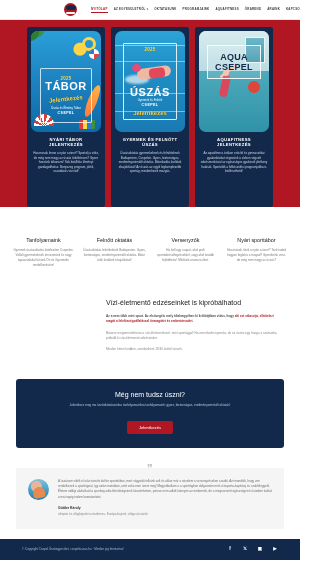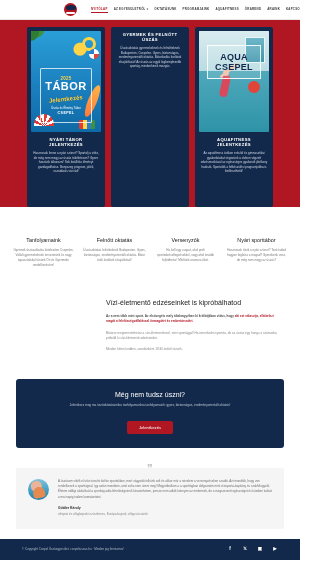--- a/index.html
+++ b/index.html
@@ -92,21 +92,21 @@
     background: #13294b;
     border-radius: 2px;
     overflow: hidden;
     display: flex;
     flex-direction: column;
     cursor: pointer;
   }
   .card-img {
     height: 101px;
     margin: 4px 4px 0 4px;
-    border-radius: 1px;
+    border-radius: 7px;
     position: relative;
     overflow: hidden;
   }
 
   
   .img-camp {
     background:
       radial-gradient(circle at 70% 18%, #ffd447 0 6px, transparent 7px),
       linear-gradient(180deg, #2a9fd8 0%, #1b7fbe 55%, #0e6aa5 100%);
   }
@@ -466,20 +466,38 @@
         <div class="poster-place">CSEPEL</div>
       </div>
     </div>
     <div class="card-body">
       <h3 class="card-title">NYÁRI TÁBOR JELENTKEZÉS</h3>
       <p class="card-text">Hasznosak lenne a nyári szünet? Sportolj a vitéz, de még nem megy az úszás tökéletesen? Gyere hozzánk táborozni! Sok beállítás élményt gazdagodhatsz. Bonyszeg program, játék, uszodázás vár rád!</p>
     </div>
   </article>
 
   <article class="card">
+    <div class="card-img img-swim">
+      <div class="lane" style="top:14px"></div>
+      <div class="lane" style="top:30px"></div>
+      <div class="lane" style="top:62px"></div>
+      <div class="lane" style="top:80px"></div>
+      <div class="splash"></div>
+      <div class="swimmer-body"></div>
+      <div class="swimmer-suit"></div>
+      <div class="swimmer-cap"></div>
+      <div class="poster2">
+        <div class="poster-year">2025</div>
+        <div class="spacer"></div>
+        <div class="poster-title">ÚSZÁS</div>
+        <div class="poster-sub" style="margin-top:1px">Gyermek és Felnőtt</div>
+        <div class="poster-place">CSEPEL</div>
+        <div class="poster-cta" style="transform:none;margin-top:3px">Jelentkezés</div>
+      </div>
+    </div>
     <div class="card-body">
       <h3 class="card-title">GYERMEK ÉS FELNŐTT ÚSZÁS</h3>
       <p class="card-text">Úszásoktatás gyermekeknek és felnőtteknek Budapesten, Csepelen. Gyors, biztonságos, eredményorientált oktatás. Bátorkodás korlátok elsajátítását! Az úszás az egyik legkomplexebb sportág, mindenkinek mozgás.</p>
     </div>
   </article>
 
   <article class="card">
     <div class="card-img img-aqua">
       <div class="wall"></div>
       <div class="window"></div>

